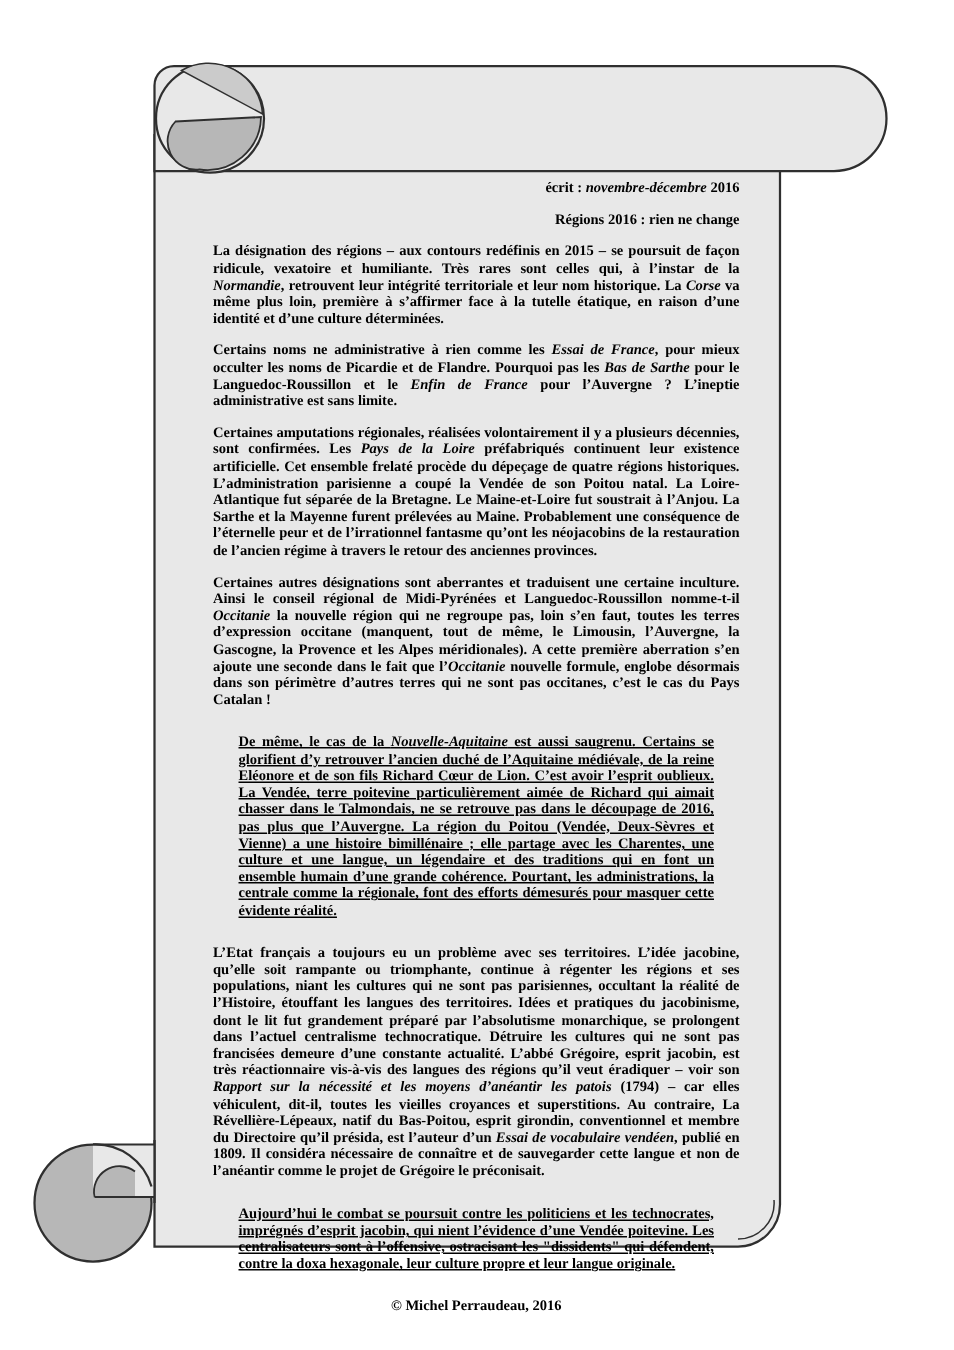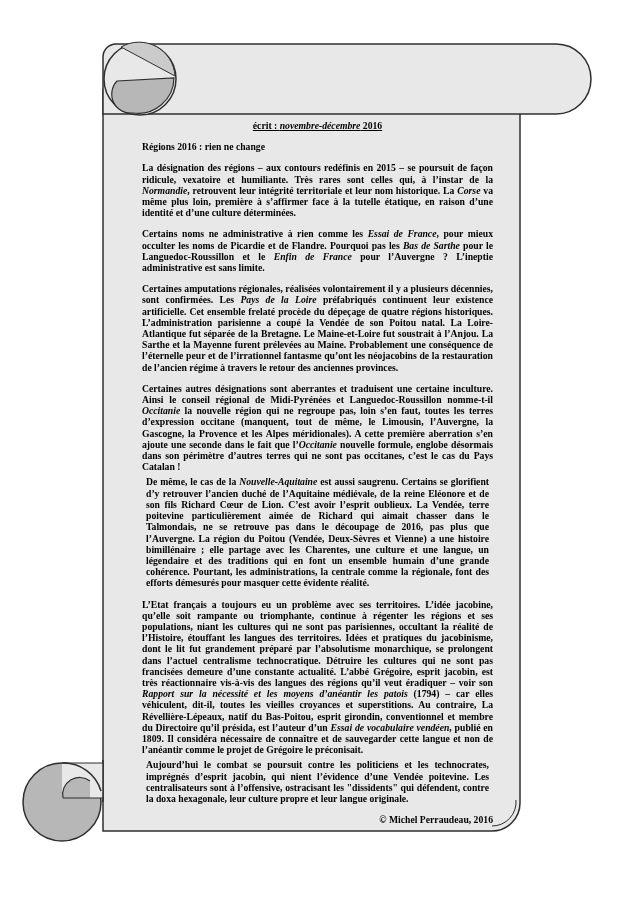--- a/index.html
+++ b/index.html
@@ -10,26 +10,26 @@
   .ol{stroke:#2f2f2f;}
   .w15{stroke-width:1.5;}
   .w12{stroke-width:1.2;}
   .w10{stroke-width:1;}
   .nofill{fill:none;}
   .sheet-text{
     position:absolute;left:142px;top:120px;width:351px;
     font-size:9.7px;line-height:11.2px;font-weight:bold;color:#000;
     text-align:justify;
   }
-  .hdr{margin:0;text-align:center;text-decoration:underline;}
-  .ttl{margin:10px 0 0 0;text-align:left;}
+  .hdr{margin:0;text-align:right;}
+  .ttl{margin:10px 0 0 0;text-align:right;}
   .paras p{margin:10px 0 0 0;}
-  .paras p.tight{margin:4px;}
+  .paras p.tight{margin:17px;text-decoration:underline;}
   .i{font-style:italic;}
-  .copyright{margin:10px 0 0 0;text-align:right;}
+  .copyright{margin:10px 0 0 0;text-align:center;}
 </style>
 </head>
 <body>
 
 <div class="stage">
 
   <svg width="636" height="900" viewBox="0 0 636 900">
 
     <path class="ol w15" d="M 103,90 L 520,90 L 520,803 A 28,28 0 0 1 492,831 L 103,831 Z" fill="#e8e8e8"></path>
 

